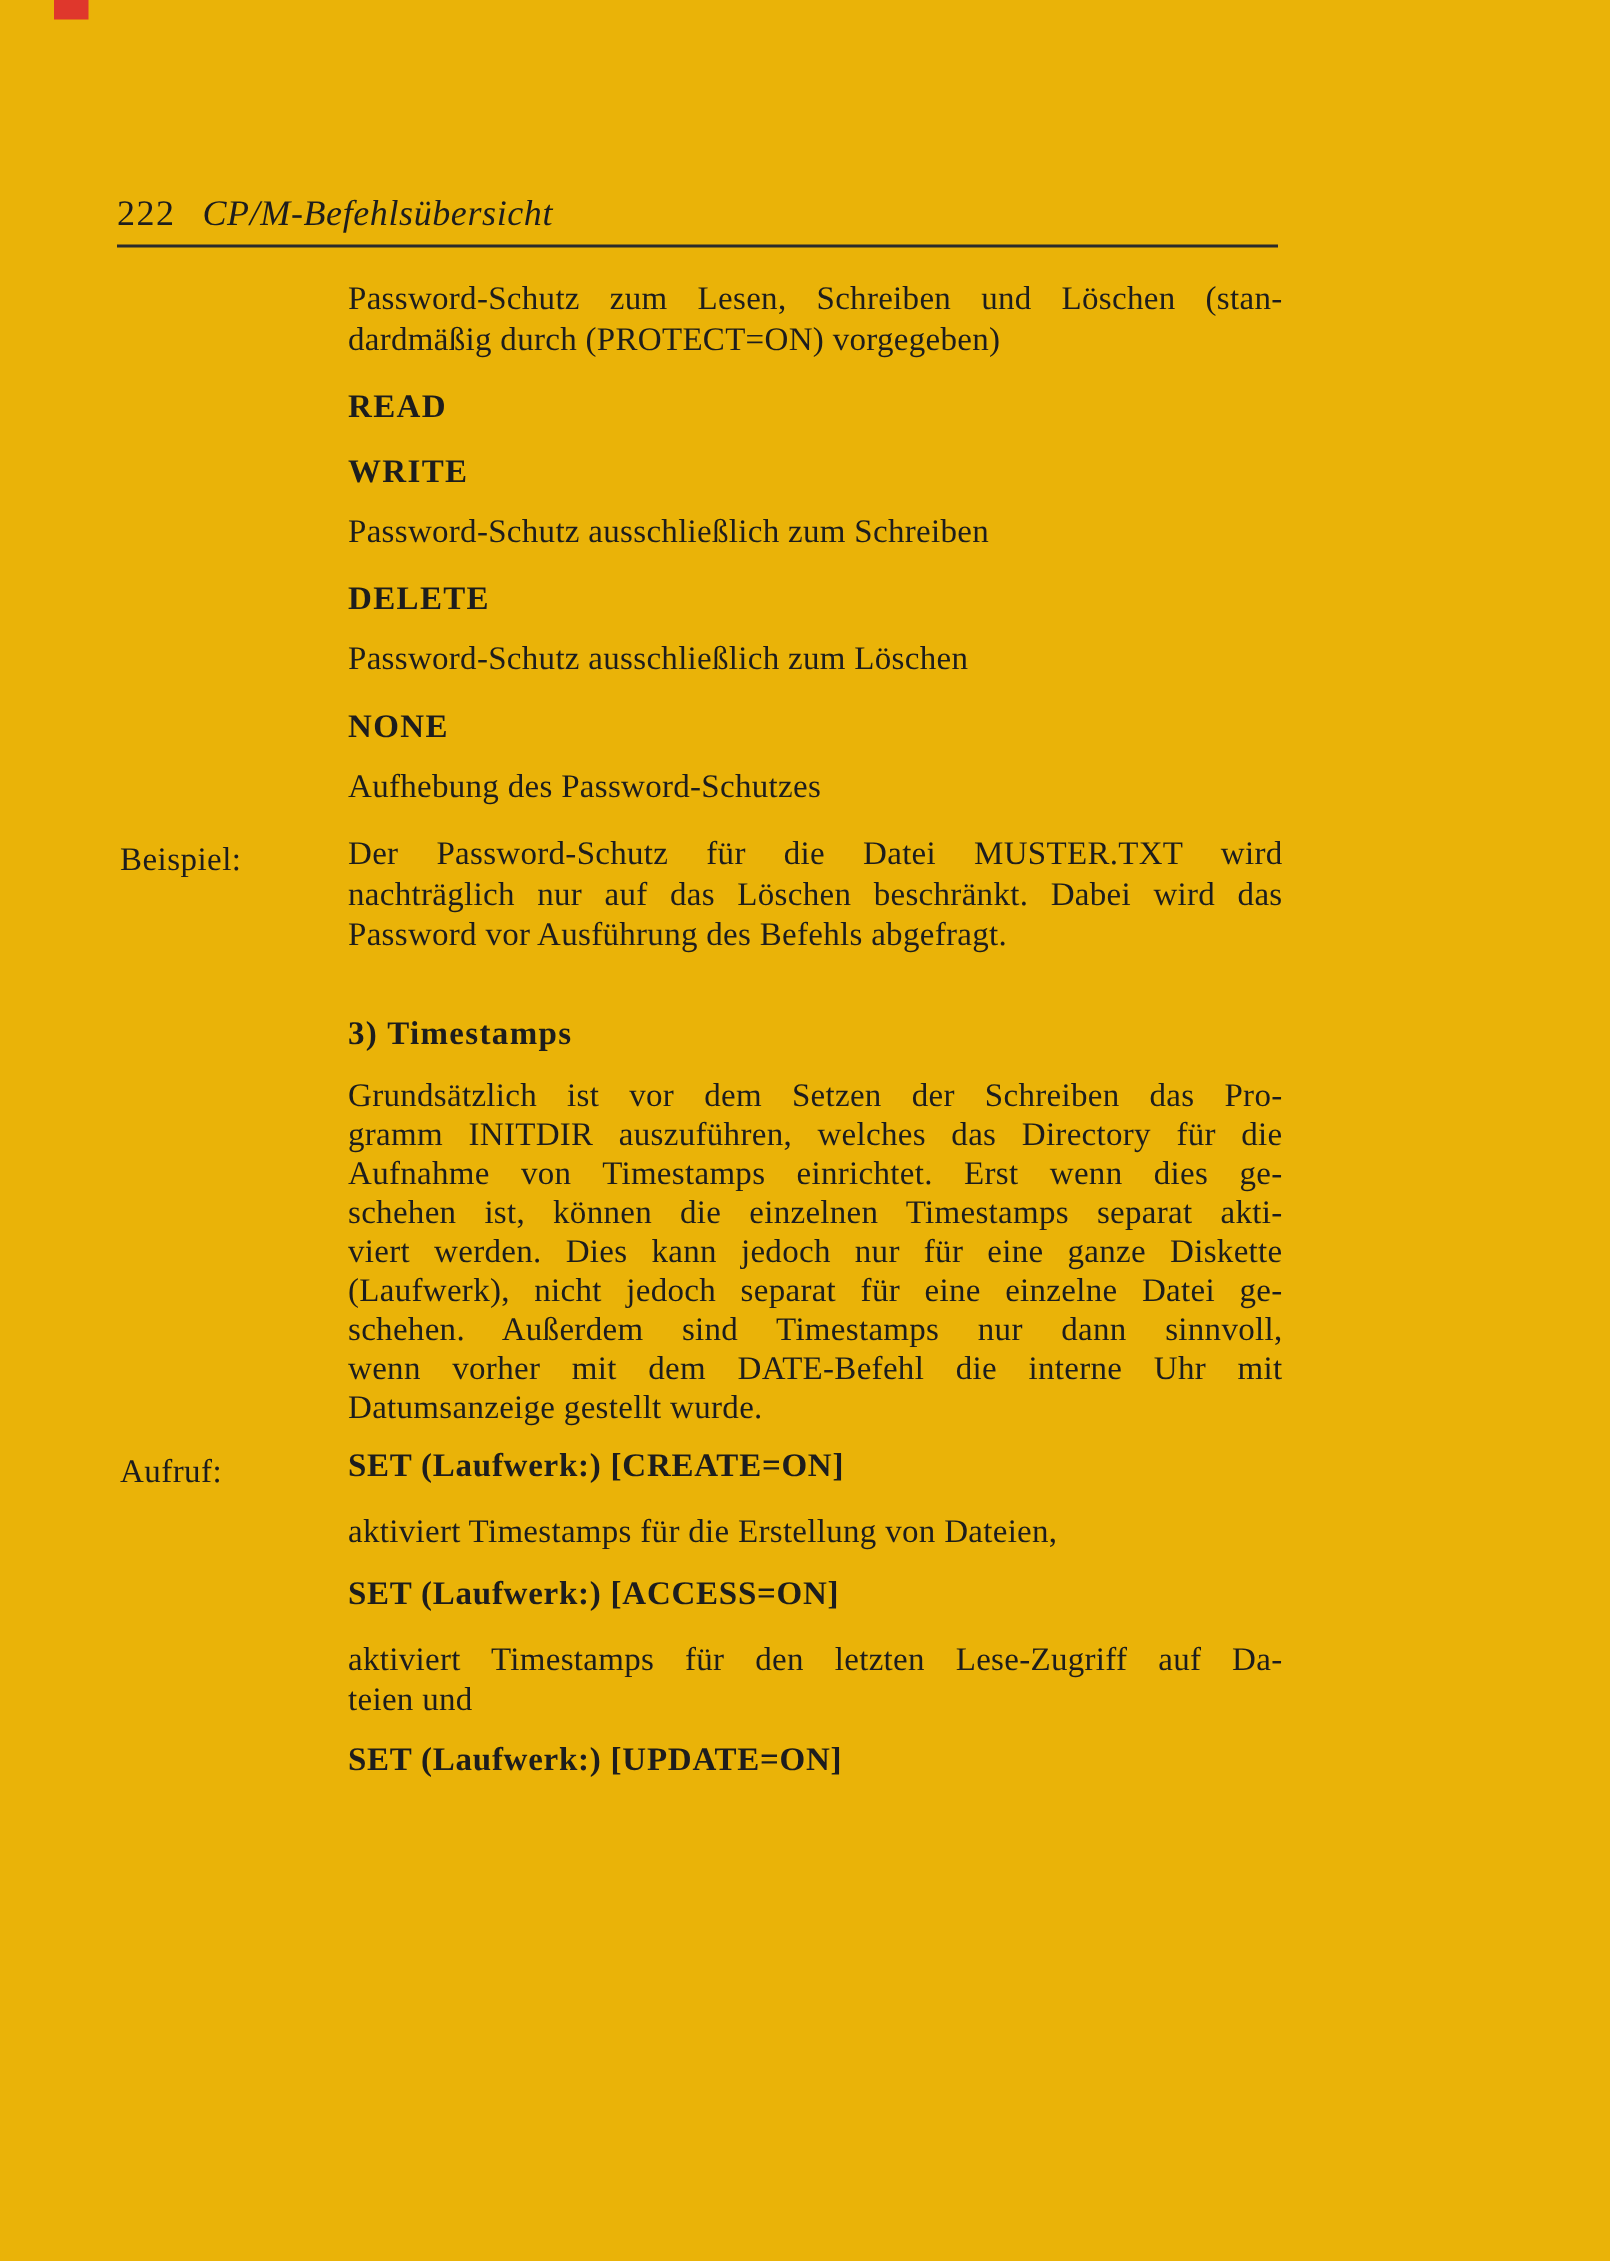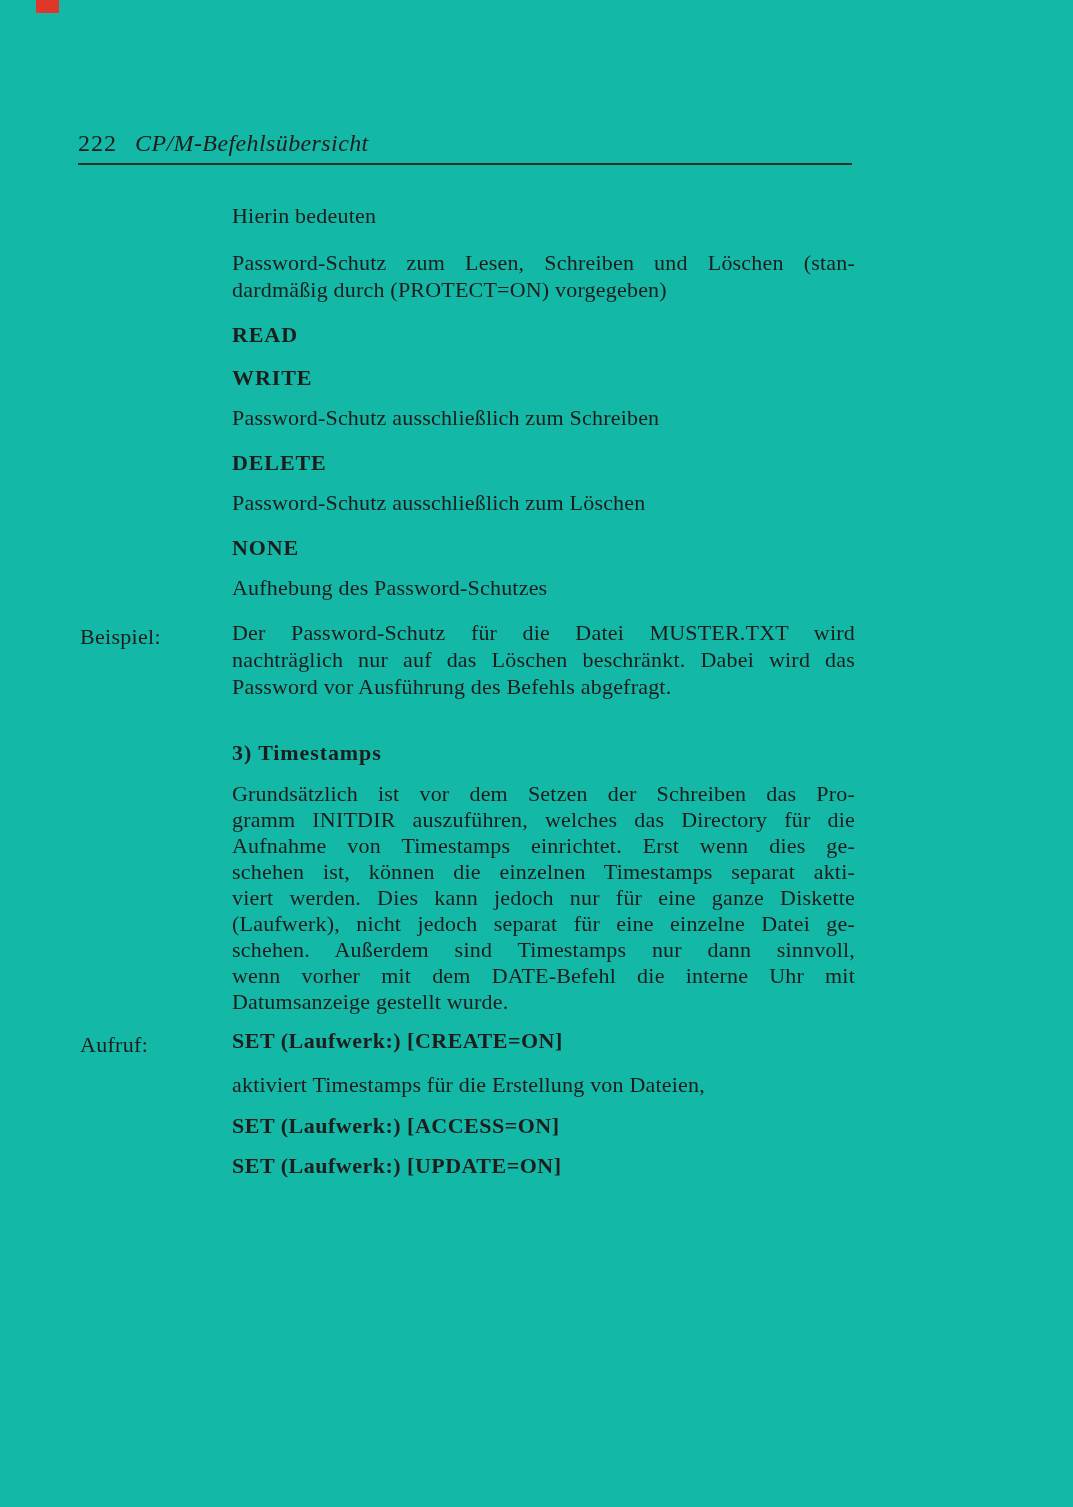--- a/index.html
+++ b/index.html
@@ -6,21 +6,21 @@
   body {
     width: 1073px; height: 1507px;
     background: #ffffff;
     color: #1d1d1d;
     font-family: "Liberation Serif", "DejaVu Serif", serif;
   }
   .page {
     position: relative;
     width: 1073px; height: 1507px;
     overflow: hidden;
-    background: #14b8a6;
+    background: #eab308;
   }
   .scan-mark {
     position: absolute;
     left: 36px; top: 0;
     width: 23px; height: 13px;
   }
   .content {
     position: absolute;
     left: 78px; top: 128px;
     width: 780px;
@@ -78,21 +78,20 @@
 
   <div class="content">
 
     <div class="pheader">
       <span class="pnum">222</span>
       <span class="ptitle">CP/M-Befehlsübersicht</span>
     </div>
 
     <div class="main">
 
-      <div class="block mt37">Hierin bedeuten</div>
 
       <div class="block mt20">
           <div class="tline just">Password-Schutz zum Lesen, Schreiben und Löschen (stan-</div>
           <div class="tline">dardmäßig durch (PROTECT=ON) vorgegeben)</div>
         </div>
       <div class="block term mt18">READ</div>
 
       <div class="block term mt16">WRITE</div>
       <div class="block mt13">
           <div class="tline">Password-Schutz ausschließlich zum Schreiben</div>
@@ -132,18 +131,22 @@
 
       <div class="block row mt12">
         <span class="mlabel">Aufruf:</span>
         <span class="cmd">SET (Laufwerk:) [CREATE=ON]</span>
       </div>
       <div class="block mt17">
           <div class="tline">aktiviert Timestamps für die Erstellung von Dateien,</div>
         </div>
 
       <div class="block cmd mt14">SET (Laufwerk:) [ACCESS=ON]</div>
+      <div class="block mt17">
+          <div class="tline just">aktiviert Timestamps für den letzten Lese-Zugriff auf Da-</div>
+          <div class="tline">teien und</div>
+        </div>
 
       <div class="block cmd mt13">SET (Laufwerk:) [UPDATE=ON]</div>
 
     </div>
   </div>
 </div>
 
 </body></html>

